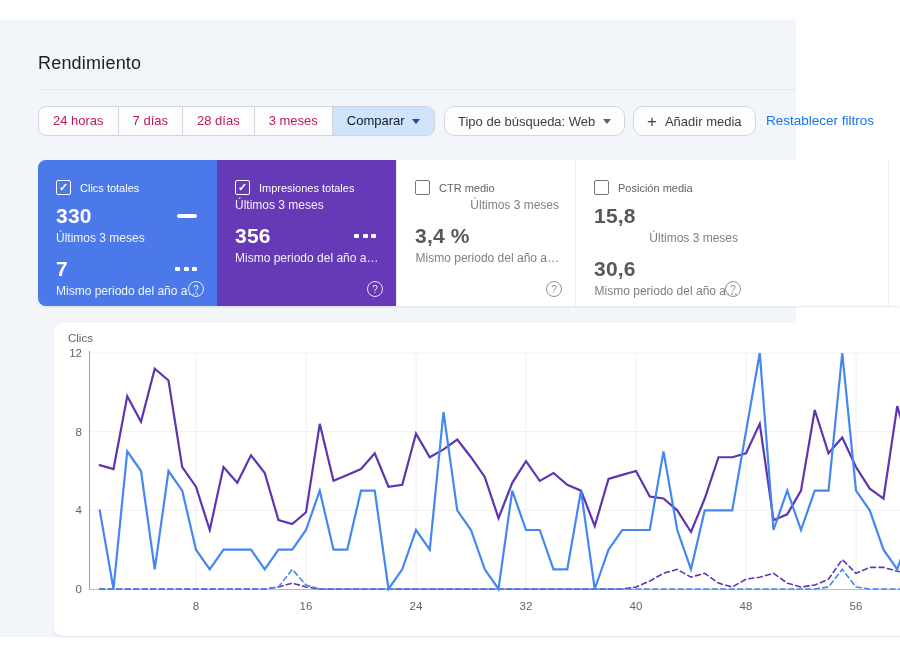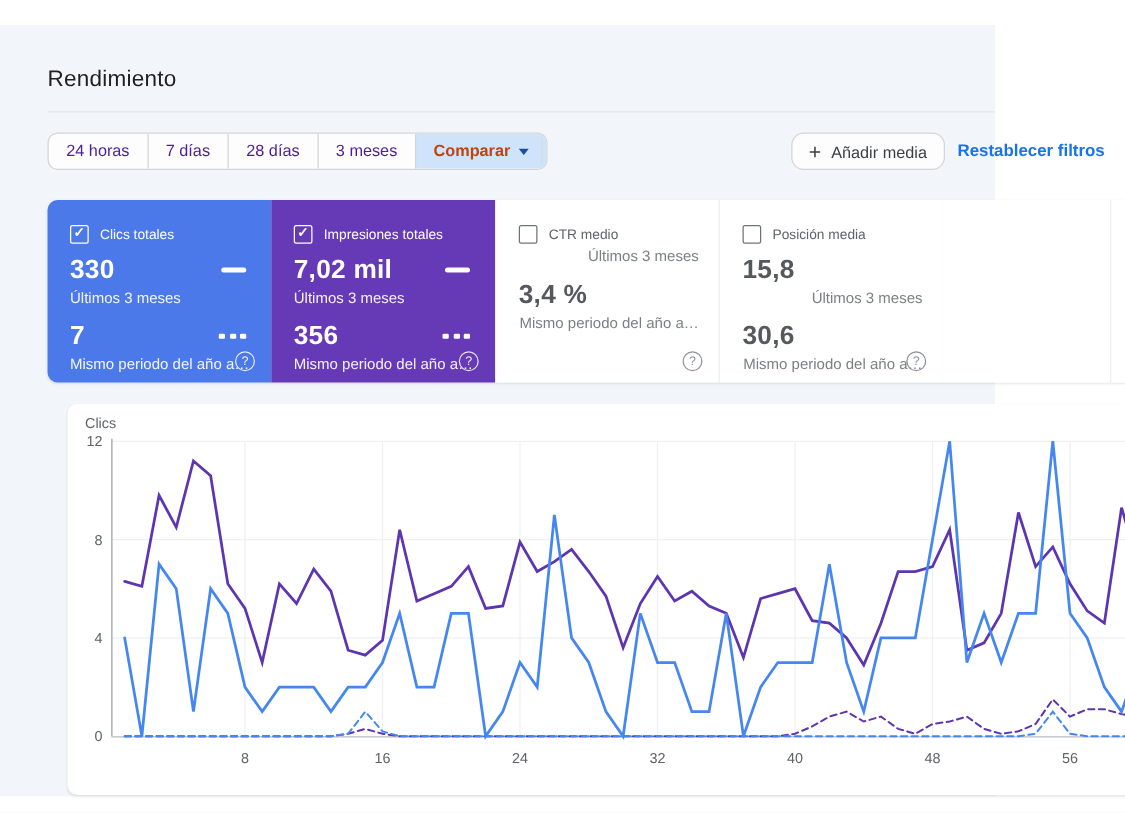--- a/index.html
+++ b/index.html
@@ -22,43 +22,43 @@
     position:absolute;left:38px;top:69px;right:0;height:1px;background:#e4e8ec;
   }
   
   .toolbar{position:absolute;left:0;top:86px;width:900px;height:30px;}
   .segmented{
     position:absolute;left:38px;top:0;height:30px;display:flex;
     border:1px solid #d2d5da;border-radius:8px;background:#fdfdfe;box-sizing:border-box;
     overflow:hidden;
   }
   .seg{
-    padding:0 14px;font-size:13px;color:#4c1d95;line-height:28px;
+    padding:0 14px;font-size:13px;color:#be185d;line-height:28px;
     border-left:1px solid #d2d5da;white-space:nowrap;cursor:pointer;background:transparent;
     display:flex;align-items:center;gap:7px;
   }
   .seg:first-child{border-left:none;}
-  .seg.compare{background:#cfe4fb;color:#c2410c;font-weight:700;}
+  .seg.compare{background:#cfe4fb;color:#0f172a;font-weight:400;}
   .caret{
     width:0;height:0;border-left:4px solid transparent;border-right:4px solid transparent;
     border-top:5px solid #174ea6;margin-top:1px;
   }
   .caret.gray{border-top-color:#5f6368;}
   .vsep{position:absolute;left:433px;top:5px;width:1px;height:20px;background:#d6d9dd;}
   .pill{
     position:absolute;top:0;height:30px;display:flex;align-items:center;gap:8px;
     border:1px solid #d2d5da;border-radius:10px;background:#fdfdfe;box-sizing:border-box;
     padding:0 13px;font-size:13px;color:#3c4043;white-space:nowrap;cursor:pointer;
   }
   .pill.search-type{left:444px;}
   .pill.add-filter{left:633px;}
   .plus-glyph{font-size:17px;color:#3c4043;font-weight:400;line-height:1;}
   .reset-link{
     position:absolute;left:766px;top:0;line-height:30px;
-    font-size:13.5px;color:#1a73e8;font-weight:700;cursor:pointer;text-decoration:none;
+    font-size:13.5px;color:#1a73e8;font-weight:400;cursor:pointer;text-decoration:none;
   }
   
   .cards{
     position:absolute;left:38px;top:140px;width:862px;height:146px;display:flex;
     box-shadow:0 1px 2px rgba(60,64,67,.12);border-radius:8px 0 0 8px;
   }
   .card{
     width:179px;height:146px;box-sizing:border-box;position:relative;
     padding:20px 16px 0 18px;cursor:pointer;background:#fff;flex:none;
   }
@@ -120,20 +120,24 @@
         </div>
       <div class="seg">
           <span>3 meses</span>
         </div>
       <div class="seg compare">
         <span>Comparar</span>
         <span class="caret"></span>
       </div>
     </div>
     <div class="vsep"></div>
+    <div class="pill search-type">
+      <span>Tipo de búsqueda: Web</span>
+      <span class="caret gray"></span>
+    </div>
     <div class="pill add-filter">
       <span class="plus-glyph">+</span>
       <span>Añadir media</span>
     </div>
     <a class="reset-link">Restablecer filtros</a>
   </div>
 
   <div class="cards">
 
     <div class="card c-blue">
@@ -159,24 +163,20 @@
       <div class="period">Mismo periodo del año a…</div>
       <span class="help">?</span>
     </div>
 
     <div class="card c-purple">
       <div class="card-top">
         <span class="cb">
             <span class="tick">✓</span>
           </span>
         <span class="card-label">Impresiones totales</span>
-      </div>
-      <div class="vrow">
-        <span class="val">7,02 mil</span>
-        <span class="solid-line-icon"></span>
       </div>
       <div class="period">Últimos 3 meses</div>
       <div class="vrow second">
         <span class="val">356</span>
         <span class="dashed-line-icon">
             <i></i>
             <i></i>
             <i></i>
           </span>
       </div>

